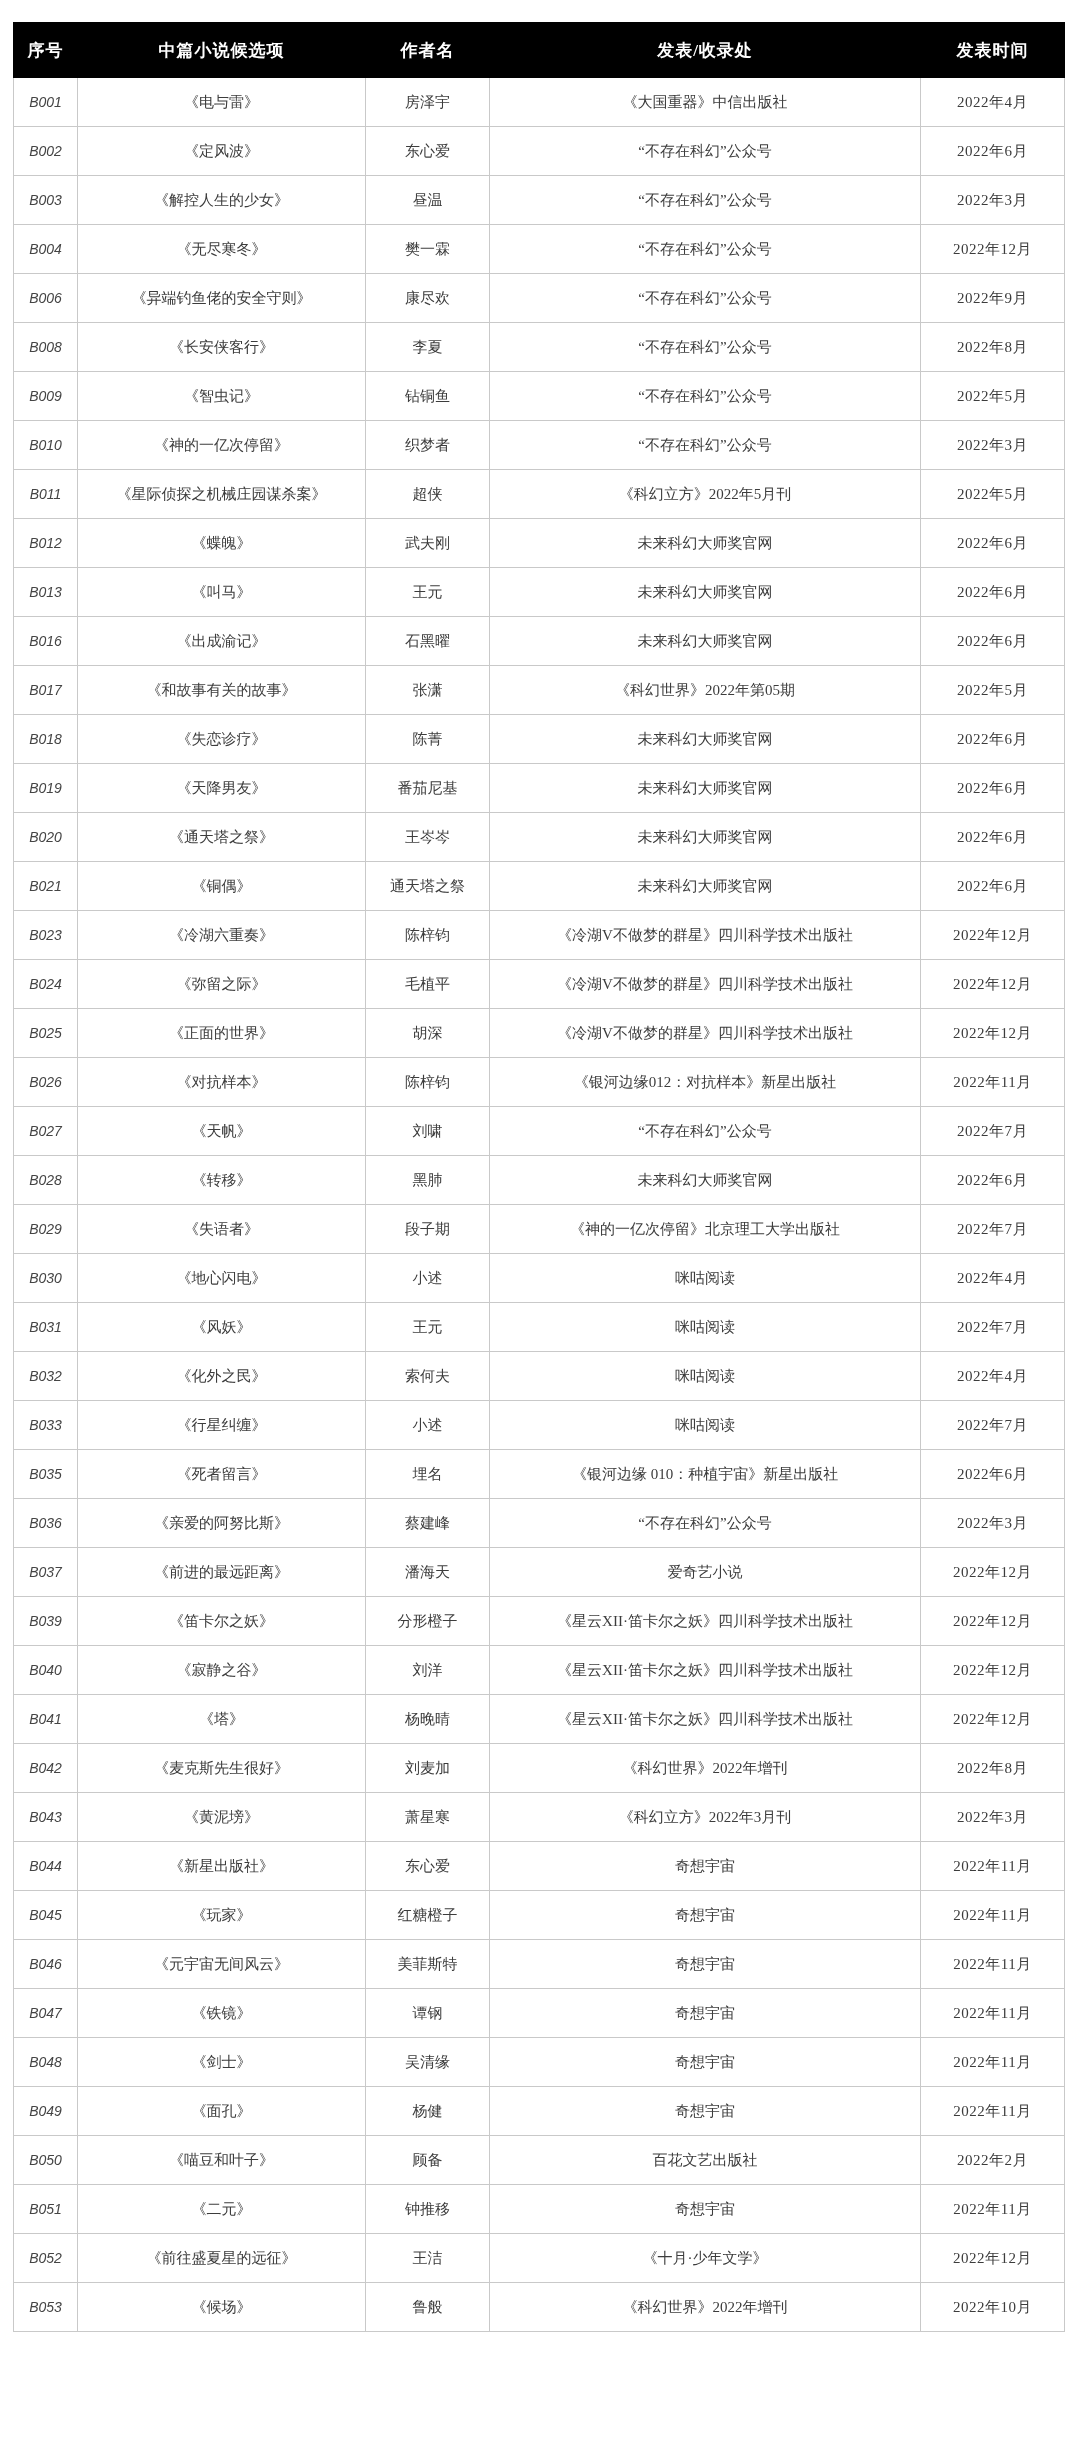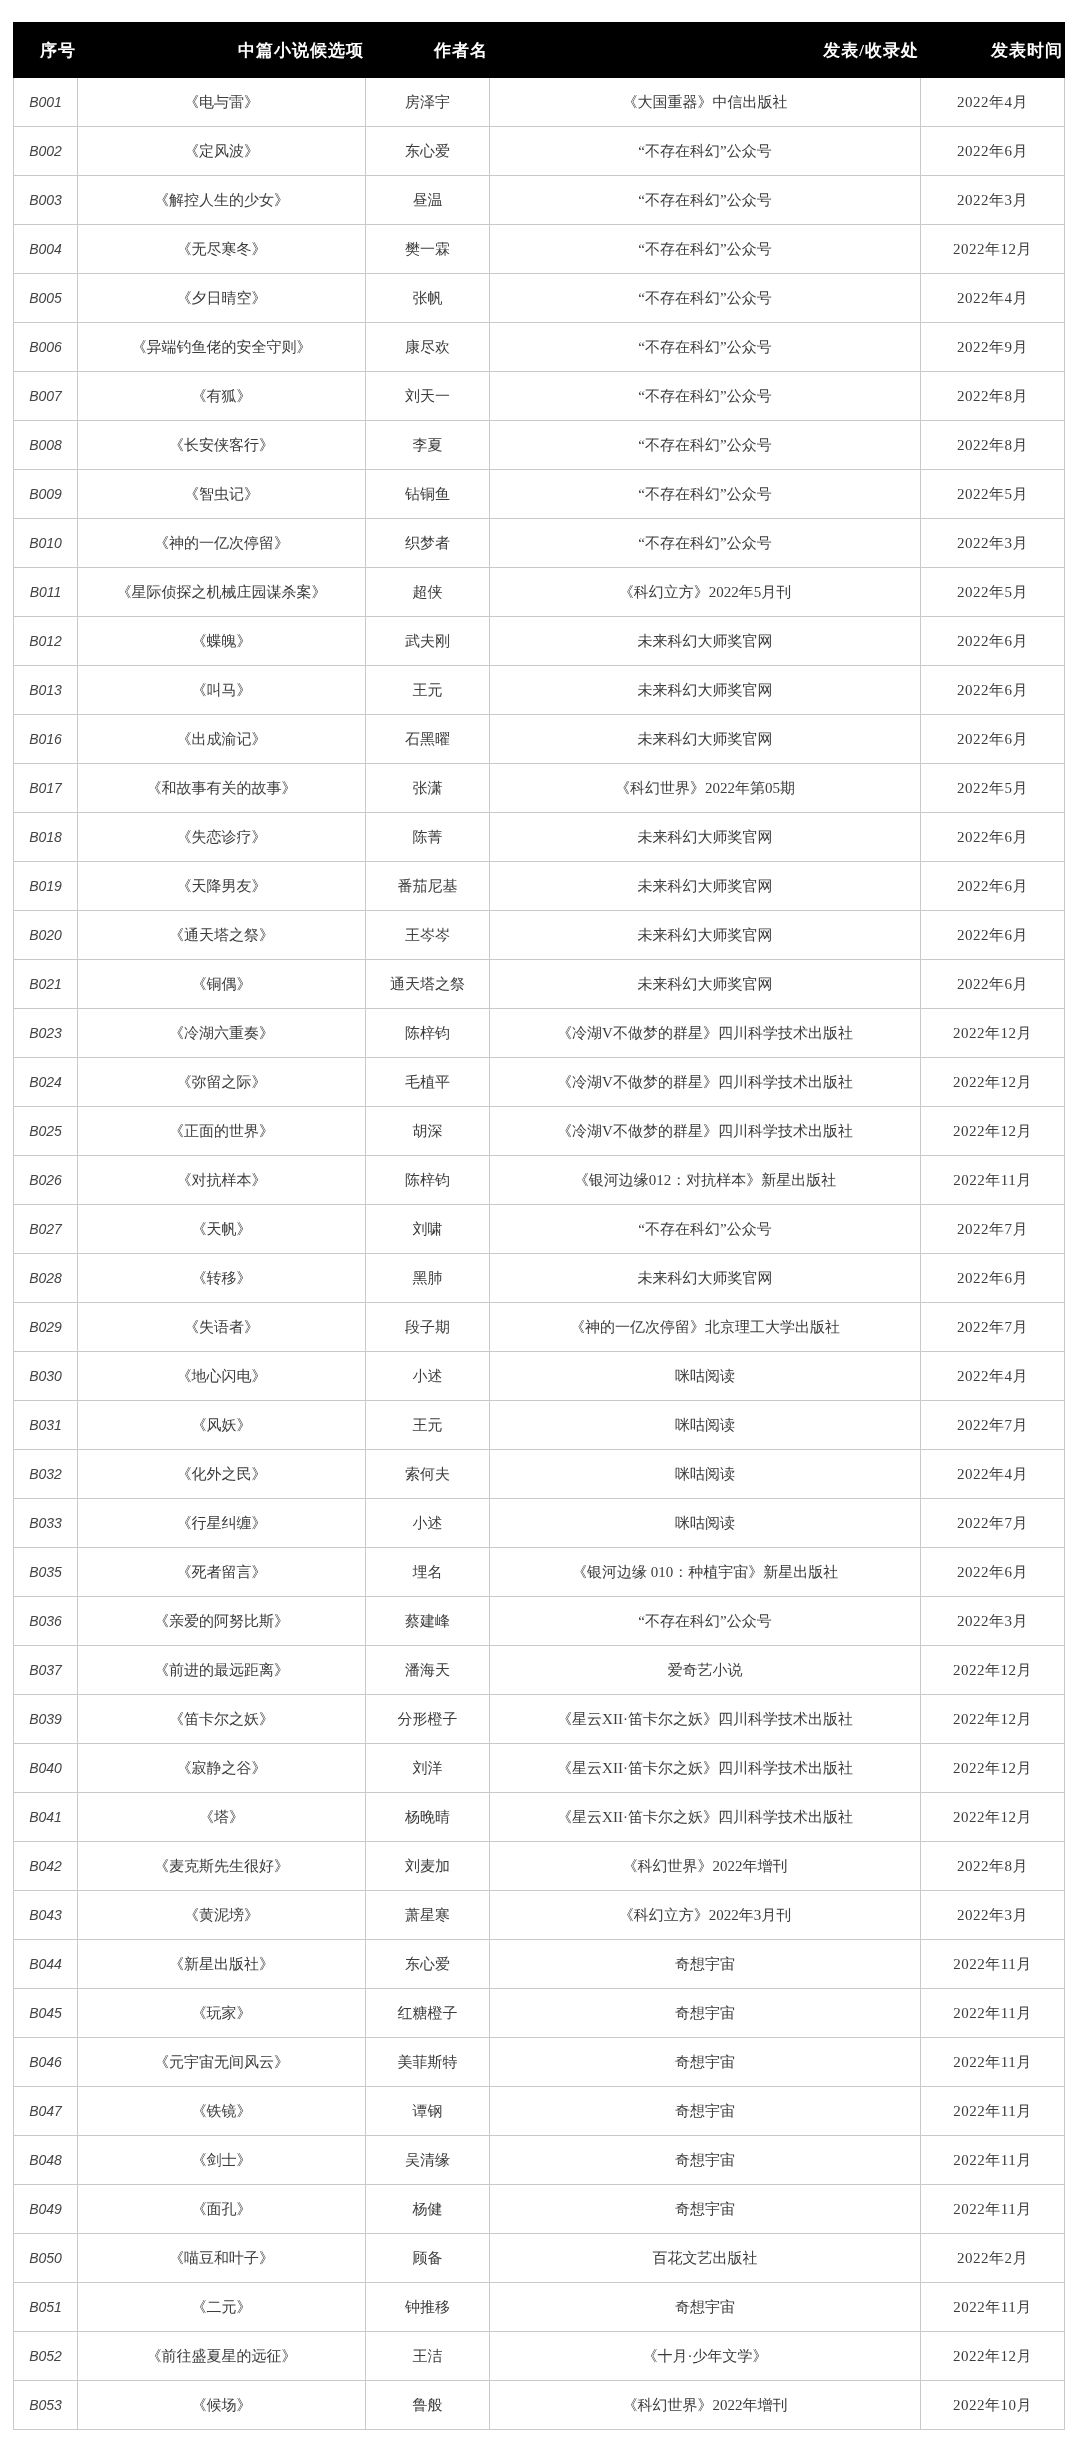--- a/index.html
+++ b/index.html
@@ -24,21 +24,21 @@
   table.candidates col.c-title{ width: 288px; }
   table.candidates col.c-auth { width: 124px; }
   table.candidates col.c-pub  { width: 431px; }
   table.candidates col.c-date { width: 144px; }
   table.candidates thead th {
     background: #000000;
     color: #ffffff;
     font-weight: bold;
     font-size: 17px;
     height: 52px;
-    text-align: right;
+    text-align: center;
     vertical-align: middle;
     border: 1px solid #000000;
     letter-spacing: 1px;
   }
   table.candidates tbody td {
     border: 1px solid #c9c9c9;
     height: 46px;
     text-align: center;
     vertical-align: middle;
     font-size: 15px;
@@ -102,39 +102,25 @@
           <td class="date-cell">2022年3月</td>
         </tr>
         <tr>
           <td class="id-cell">B004</td>
           <td class="title-cell">《无尽寒冬》</td>
           <td class="author-cell">樊一霖</td>
           <td class="pub-cell">“不存在科幻”公众号</td>
           <td class="date-cell">2022年12月</td>
         </tr>
         <tr>
-          <td class="id-cell">B005</td>
-          <td class="title-cell">《夕日晴空》</td>
-          <td class="author-cell">张帆</td>
-          <td class="pub-cell">“不存在科幻”公众号</td>
-          <td class="date-cell">2022年4月</td>
-        </tr>
-        <tr>
           <td class="id-cell">B006</td>
           <td class="title-cell">《异端钓鱼佬的安全守则》</td>
           <td class="author-cell">康尽欢</td>
           <td class="pub-cell">“不存在科幻”公众号</td>
           <td class="date-cell">2022年9月</td>
-        </tr>
-        <tr>
-          <td class="id-cell">B007</td>
-          <td class="title-cell">《有狐》</td>
-          <td class="author-cell">刘天一</td>
-          <td class="pub-cell">“不存在科幻”公众号</td>
-          <td class="date-cell">2022年8月</td>
         </tr>
         <tr>
           <td class="id-cell">B008</td>
           <td class="title-cell">《长安侠客行》</td>
           <td class="author-cell">李夏</td>
           <td class="pub-cell">“不存在科幻”公众号</td>
           <td class="date-cell">2022年8月</td>
         </tr>
         <tr>
           <td class="id-cell">B009</td>

